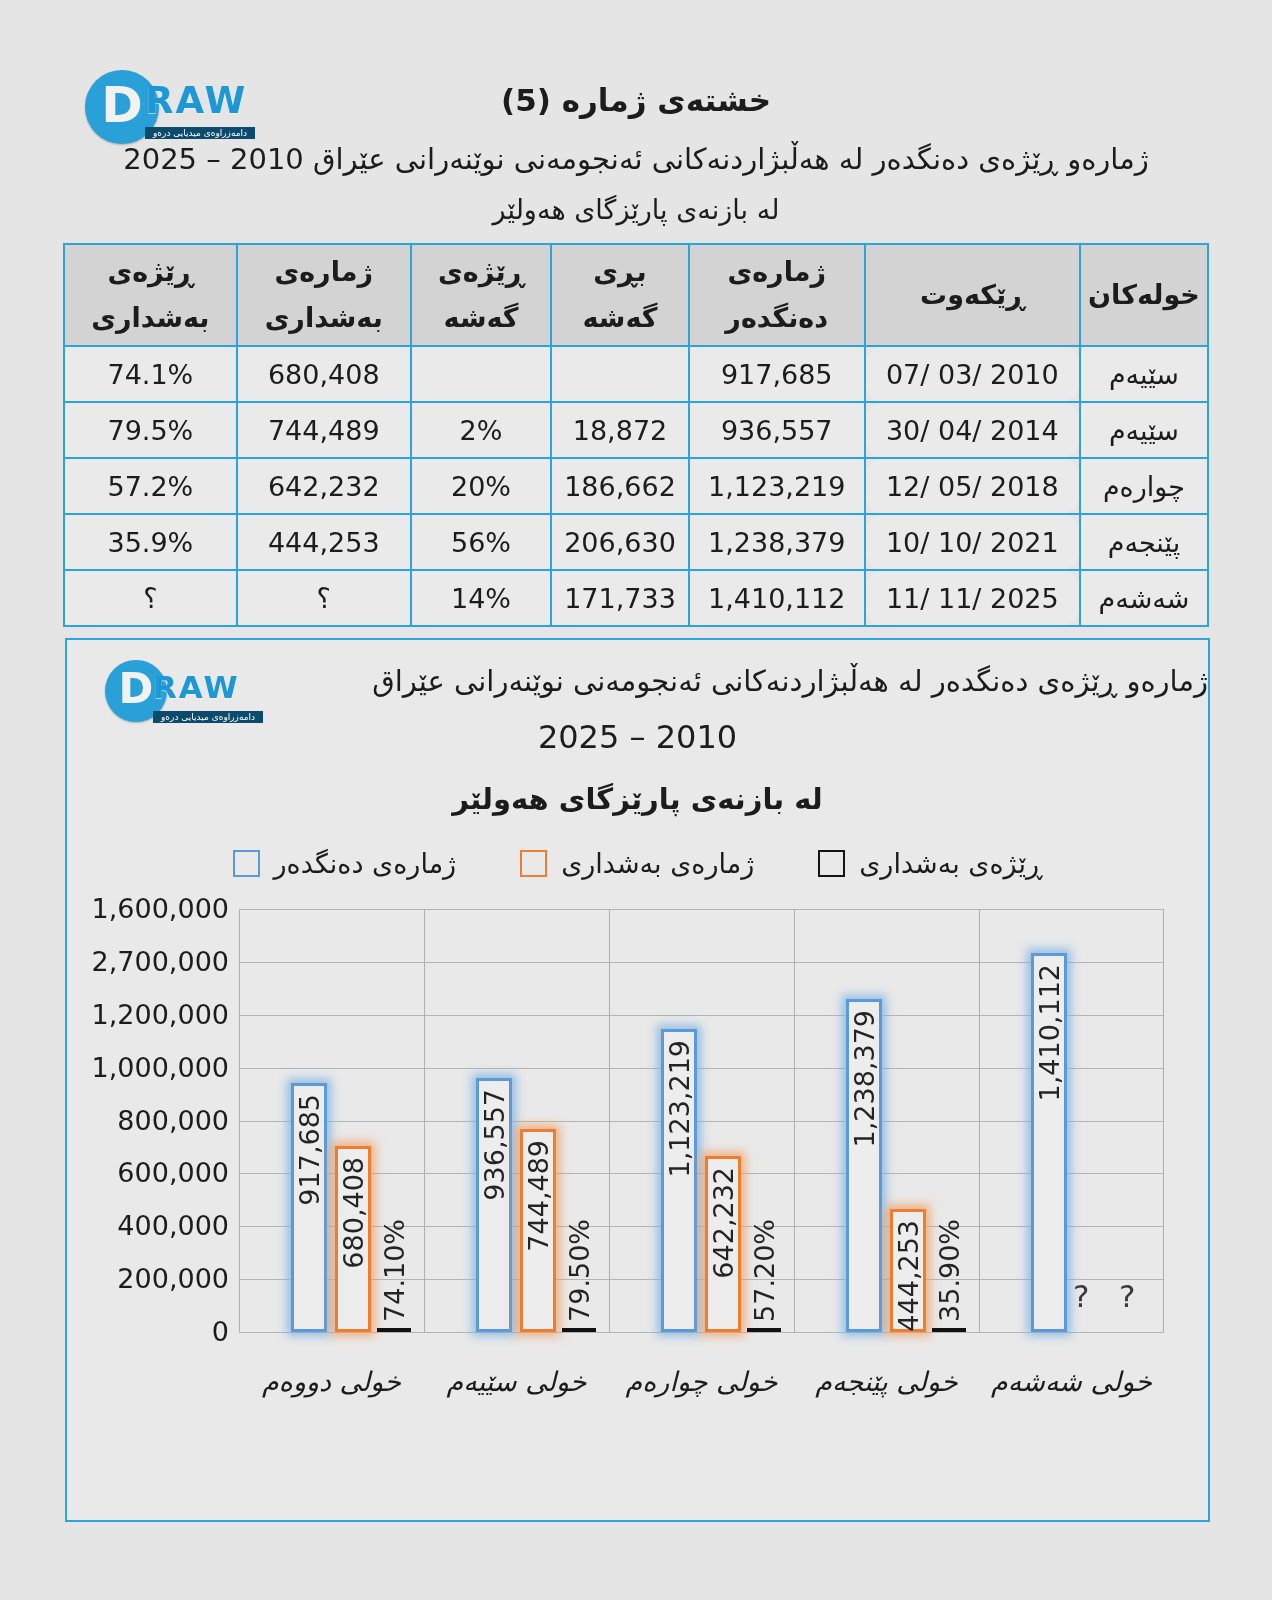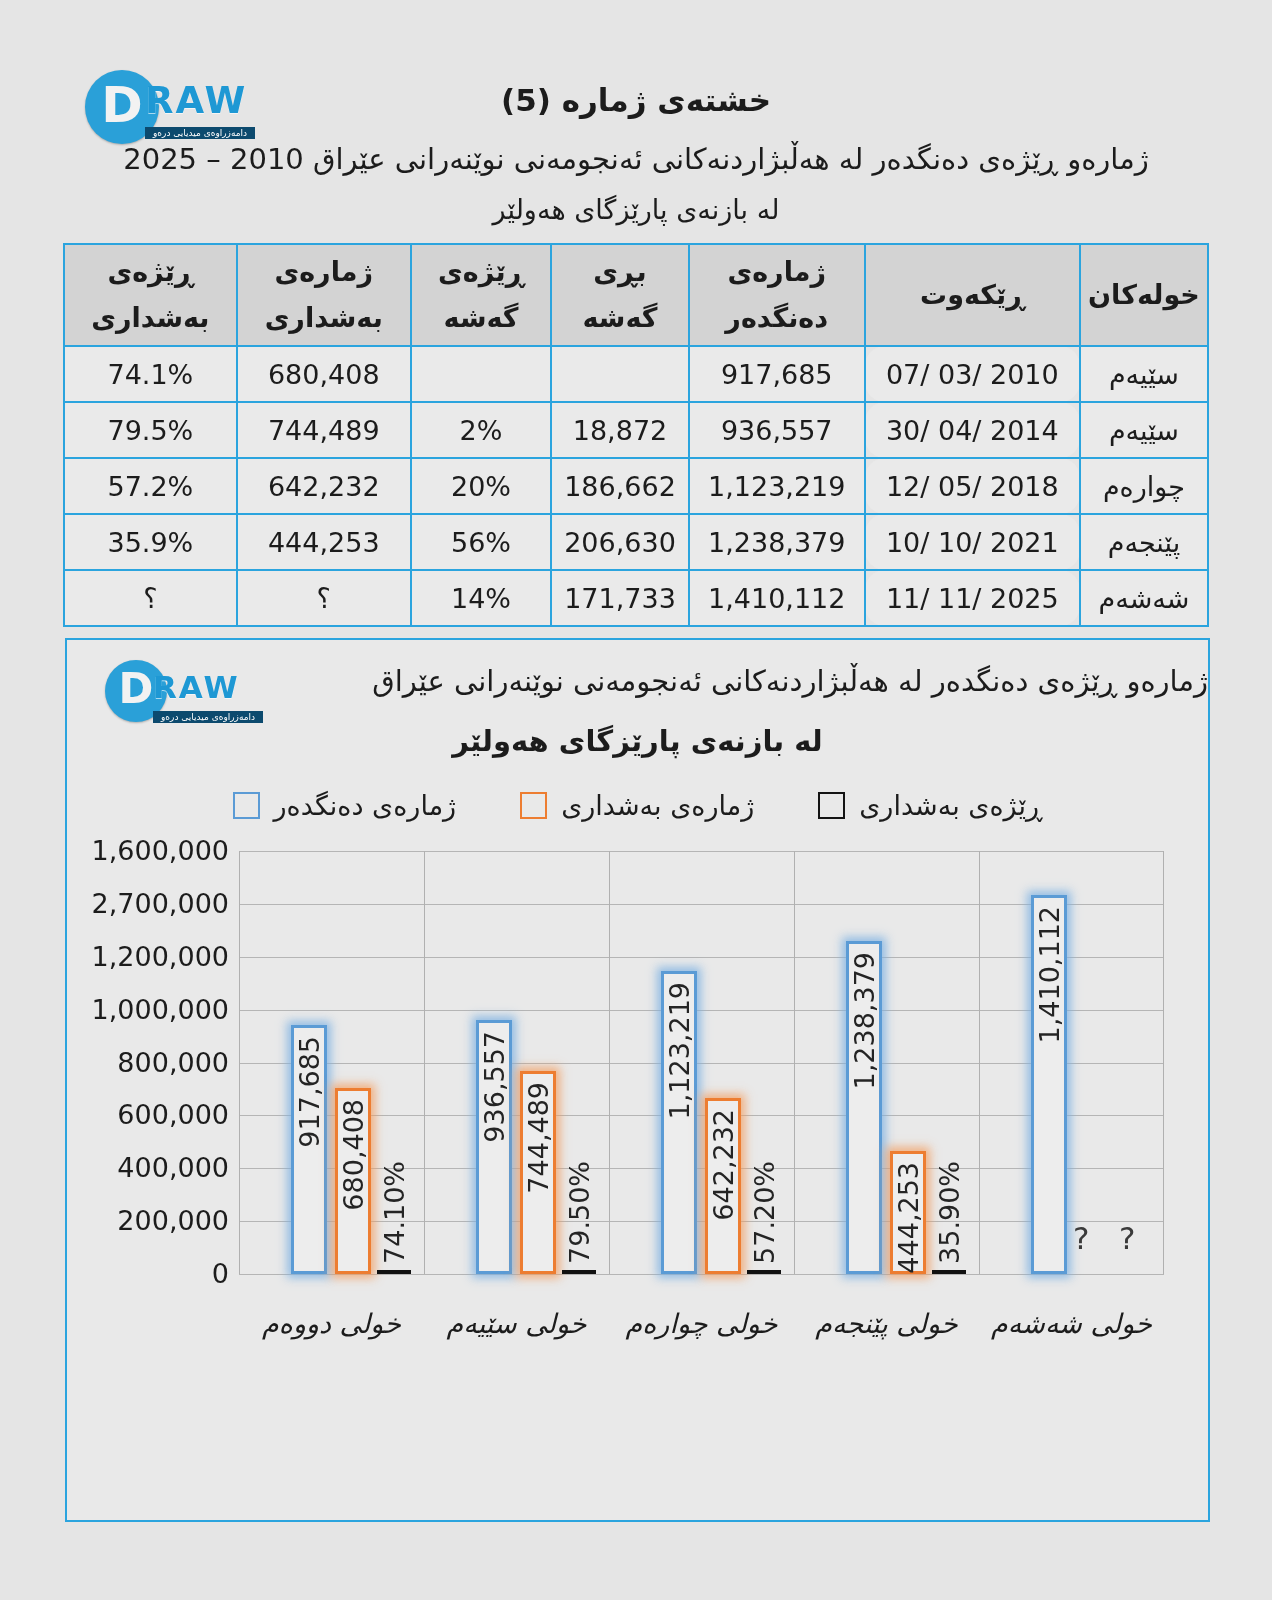--- a/index.html
+++ b/index.html
@@ -162,20 +162,21 @@
       <div class="logo-circle">
           <span>D</span>
         </div>
       <div class="logo-right">
         <span class="logo-raw">RAW</span>
         <span class="logo-tag">دامەزراوەی میدیایی درەو</span>
       </div>
     </div>
 
     <div class="c-sub">ژمارەو ڕێژەی دەنگدەر لە هەڵبژاردنەکانی ئەنجومەنی نوێنەرانی عێراق</div>
+    <div class="c-years">2010 – 2025</div>
     <div class="c-loc">لە بازنەی پارێزگای هەولێر</div>
 
     <div class="legend">
       <div class="legend-item">
         <span class="legend-swatch sw-blue"></span>
         <span class="legend-label">ژمارەی دەنگدەر</span>
       </div>
       <div class="legend-item">
         <span class="legend-swatch sw-orange"></span>
         <span class="legend-label">ژمارەی بەشداری</span>

